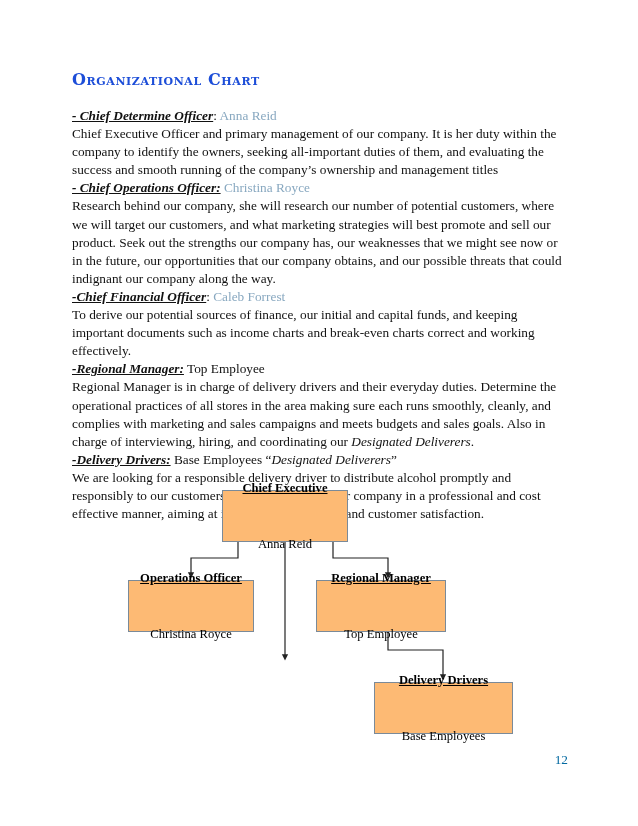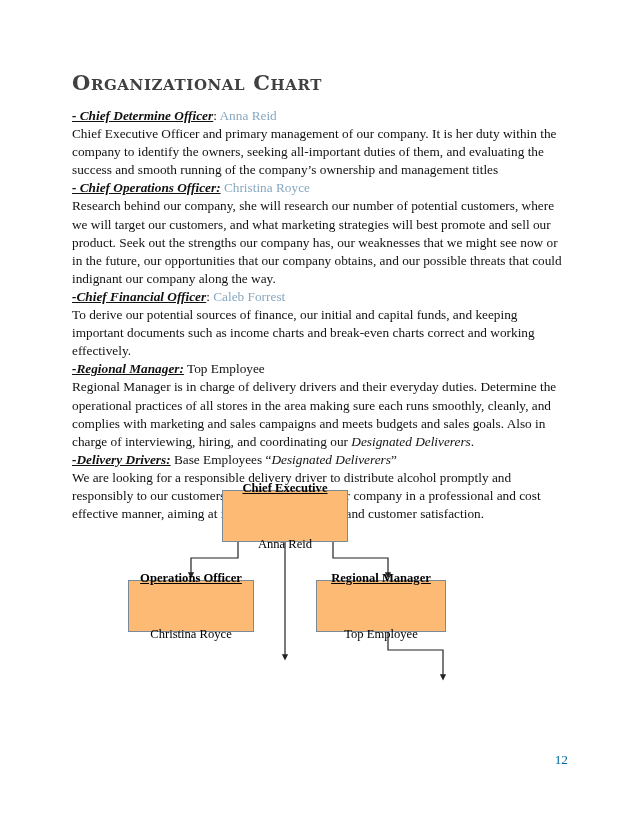--- a/index.html
+++ b/index.html
@@ -23,24 +23,24 @@
     height: 826px;
   }
 
   
   .doc-title {
     position: absolute;
     left: 72px;
     top: 70px;
     font-family: "DejaVu Serif", "Liberation Serif", serif;
     font-weight: bold;
-    font-size: 21px;
+    font-size: 16px;
     letter-spacing: 0.6px;
     font-variant: small-caps;
-    color: #404040;
+    color: #1d4ed8;
     white-space: nowrap;
   }
 
   
   .body-copy {
     position: absolute;
     left: 72px;
     top: 107px;
     width: 496px;
     font-size: 13.3px;
@@ -186,18 +186,22 @@
       <span class="node-title">Operations Officer</span>
       <span class="node-person">Christina Royce</span>
     </div>
 
     <div class="node" id="node-regional">
       <span class="node-title">Regional Manager</span>
       <span class="node-person">Top Employee</span>
     </div>
 
 
+    <div class="node" id="node-drivers">
+      <span class="node-title">Delivery Drivers</span>
+      <span class="node-person">Base Employees</span>
+    </div>
 
   </div>
 
   <div class="page-number">12</div>
 
 </div>
 
 </body></html>

